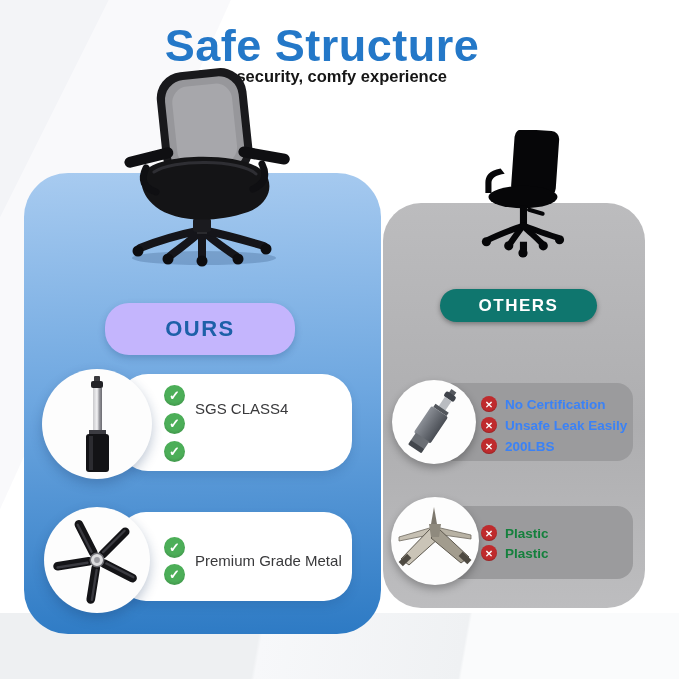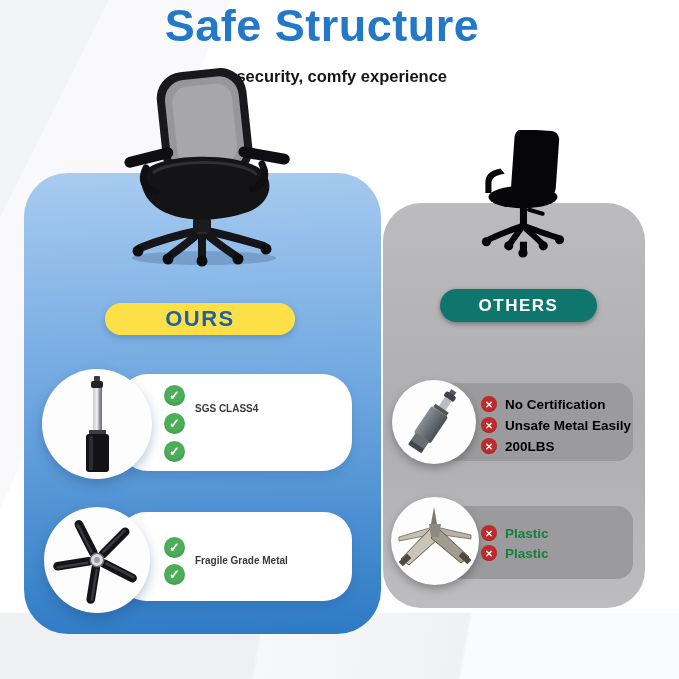--- a/index.html
+++ b/index.html
@@ -9,37 +9,37 @@
     font-family:"Liberation Sans", sans-serif;
   }
   
   .deco-tl{position:absolute;left:0;top:0;width:679px;height:679px;
     clip-path:polygon(0 0,16% 0,0 32%);background:#f1f3f6;opacity:.8;}
   .deco-tl2{position:absolute;left:0;top:0;width:679px;height:679px;
     clip-path:polygon(0 0,34% 0,0 75%);background:#f6f7f9;opacity:.7;}
   .deco-bottom{position:absolute;left:0;bottom:0;width:679px;height:66px;
     background:linear-gradient(100deg,#eef0f2 38%,#f7f8fa 38.5%,#eff1f3 68%,#fafbfc 68.4%);}
   
-  .title{position:absolute;left:0;top:0;width:644px;text-align:center;
+  .title{position:absolute;left:0;top:20px;width:644px;text-align:center;
     font-size:45px;font-weight:800;color:#2478c8;letter-spacing:.5px;}
   .subtitle{position:absolute;left:0;top:67px;width:644px;text-align:center;
     font-size:16.5px;font-weight:700;color:#161616;}
   
   .panel-ours{position:absolute;left:24px;top:173px;width:357px;height:461px;
     border-radius:44px;
     background:linear-gradient(178deg,#a8cbf0 0%,#6ea7e0 48%,#2d7ac4 100%);}
   .panel-others{position:absolute;left:383px;top:203px;width:262px;height:405px;
     border-radius:38px;
     background:linear-gradient(180deg,#bcbcbe 0%,#aeaeb0 55%,#bdbdbf 100%);}
   
   .chair-ours{position:absolute;left:112px;top:68px;width:180px;height:200px;}
   .chair-others{position:absolute;left:474px;top:130px;width:102px;height:128px;}
   
-  .pill-ours{position:absolute;left:105px;top:303px;width:190px;height:32px;
-    border-radius:24px;background:#fde047;display:flex;align-items:center;justify-content:center;
+  .pill-ours{position:absolute;left:105px;top:303px;width:190px;height:52px;
+    border-radius:24px;background:#c4b5fd;display:flex;align-items:center;justify-content:center;
     color:#1d60a8;font-weight:800;font-size:22px;letter-spacing:1.5px;
     box-shadow:0 3px 7px rgba(20,60,110,.25);}
   .pill-others{position:absolute;left:440px;top:289px;width:157px;height:33px;
     border-radius:17px;background:#0f766e;display:flex;align-items:center;justify-content:center;
     color:#ffffff;font-weight:800;font-size:17px;letter-spacing:1.5px;
     box-shadow:0 2px 5px rgba(0,0,0,.35);}
   
   .ocard{position:absolute;background:#ffffff;}
   .ocard-rect1{left:118px;top:374px;width:234px;height:97px;border-radius:30px;
     box-shadow:0 5px 10px rgba(25,70,125,.18);}
@@ -49,37 +49,37 @@
     box-shadow:0 5px 12px rgba(20,55,100,.28);display:flex;align-items:center;justify-content:center;}
   .ocircle1{left:42px;top:369px;width:110px;height:110px;}
   .ocircle2{left:44px;top:507px;width:106px;height:106px;}
   .orows{position:absolute;display:flex;flex-direction:column;}
   .orows1{left:164px;top:384px;gap:6px;}
   .orows2{left:164px;top:536px;gap:5px;}
   .frow{display:flex;align-items:center;gap:10px;height:22px;}
   .check{width:21px;height:21px;border-radius:50%;background:#4cae58;color:#fff;
     display:flex;align-items:center;justify-content:center;font-size:13px;font-weight:700;
     box-shadow:inset 0 -2px 2px rgba(0,0,0,.10);flex:0 0 21px;}
-  .ftext{font-size:10px;font-weight:700;color:#39393b;white-space:nowrap;margin-top:27px;}
+  .ftext{font-size:15px;font-weight:400;color:#39393b;white-space:nowrap;margin-top:27px;}
   
   .xcard{position:absolute;background:#9b9b9d;border-radius:16px;}
   .xcard-rect1{left:436px;top:383px;width:197px;height:78px;}
   .xcard-rect2{left:436px;top:506px;width:197px;height:73px;}
   .xcircle{position:absolute;background:#fdfdfd;border-radius:50%;
     box-shadow:0 4px 9px rgba(0,0,0,.28);display:flex;align-items:center;justify-content:center;}
   .xcircle1{left:392px;top:380px;width:84px;height:84px;}
   .xcircle2{left:391px;top:497px;width:88px;height:88px;}
   .xrows{position:absolute;display:flex;flex-direction:column;}
   .xrows1{left:481px;top:395px;gap:3px;}
   .xrows2{left:481px;top:524px;gap:2px;}
   .xrow{display:flex;align-items:center;gap:8px;height:18px;}
   .cross{width:16px;height:16px;border-radius:50%;background:#bf2b2d;color:#fff;
     display:flex;align-items:center;justify-content:center;font-size:9.5px;font-weight:700;
     flex:0 0 16px;box-shadow:inset 0 -1px 1px rgba(0,0,0,.2);}
-  .xtext{font-size:13.5px;font-weight:700;color:#000000;white-space:nowrap;}
+  .xtext{font-size:13.5px;font-weight:700;color:#3b82f6;white-space:nowrap;}
   .xtext-light{color:#15803d;}
 </style>
 </head>
 <body>
 
 <div class="deco-tl2"></div>
 <div class="deco-tl"></div>
 <div class="deco-bottom"></div>
 
 <div class="title">Safe Structure</div>
@@ -211,21 +211,21 @@
           <rect x="49.5" y="9" width="2.5" height="34" rx="1.2" fill="#3a3a40"></rect>
         </g>
     </g>
     <circle cx="52" cy="52" r="7" fill="#dcdcde" stroke="#6a6a70" stroke-width="1.5"></circle>
     <circle cx="52" cy="52" r="3" fill="#9a9aa0"></circle>
   </svg>
 </div>
 <div class="orows orows2">
   <div class="frow">
     <span class="check">✓</span>
-    <span class="ftext">Fragile Grade Metal</span>
+    <span class="ftext">Premium Grade Metal</span>
   </div>
   <div class="frow">
     <span class="check">✓</span>
   </div>
 </div>
 
 <div class="xcard xcard-rect1"></div>
 <div class="xcircle xcircle1">
   <svg width="84" height="84" viewBox="0 0 84 84">
     <defs>
@@ -246,21 +246,21 @@
     </g>
   </svg>
 </div>
 <div class="xrows xrows1">
   <div class="xrow">
     <span class="cross">✕</span>
     <span class="xtext">No Certification</span>
   </div>
   <div class="xrow">
     <span class="cross">✕</span>
-    <span class="xtext">Unsafe Metal Easily</span>
+    <span class="xtext">Unsafe Leak Easily</span>
   </div>
   <div class="xrow">
     <span class="cross">✕</span>
     <span class="xtext">200LBS</span>
   </div>
 </div>
 
 <div class="xcard xcard-rect2"></div>
 <div class="xcircle xcircle2">
   <svg width="88" height="88" viewBox="0 0 88 88">

